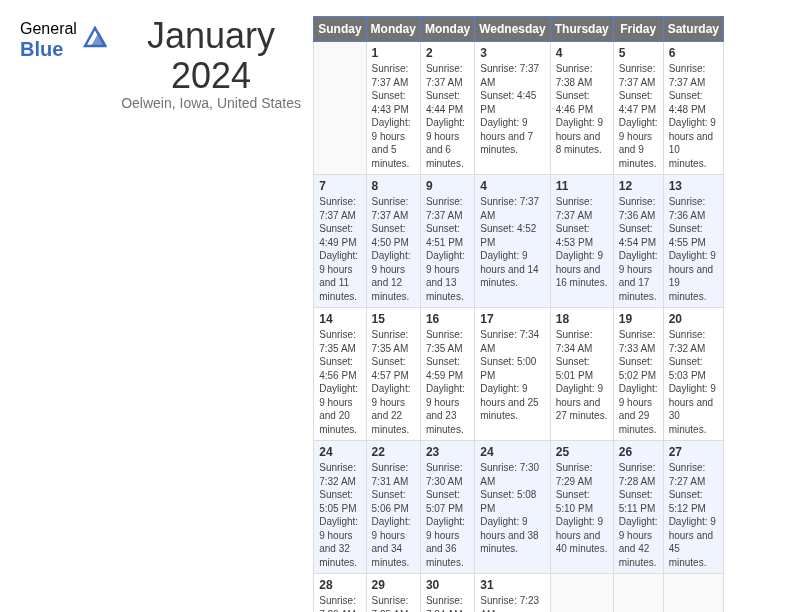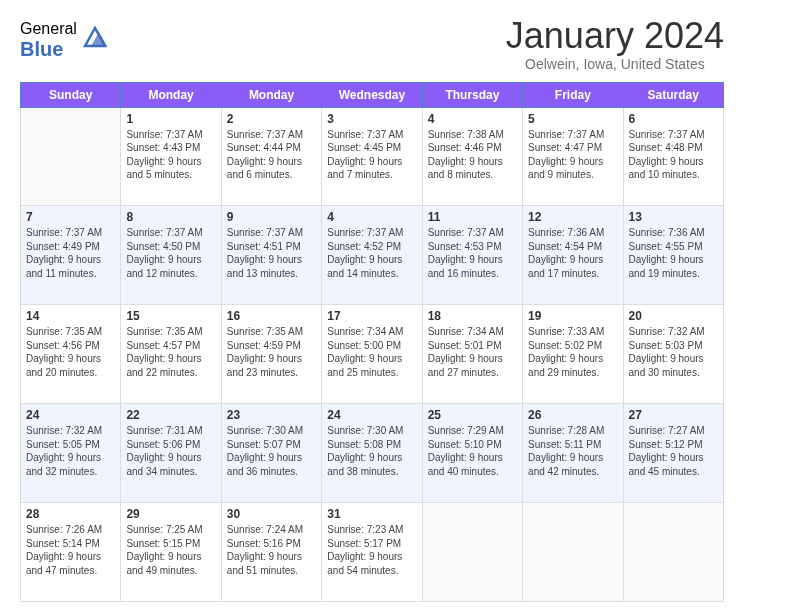--- a/index.html
+++ b/index.html
@@ -8,21 +8,21 @@
       height: 612px;
       font-family: Arial, sans-serif;
       background: #fff;
       overflow: hidden;
     }
     .page {
       width: 744px;
       height: 612px;
       padding: 16px 20px 10px 20px;
       display: flex;
-      flex-direction: column;
+      flex-direction: row;
     }
     .header {
       display: flex;
       justify-content: space-between;
       align-items: flex-start;
       margin-bottom: 10px;
     }
     .logo {
       display: flex;
       align-items: center;
@@ -56,21 +56,21 @@
     .subtitle {
       font-size: 14px;
       color: #737373;
     }
     .calendar {
       width: 100%;
       border-collapse: collapse;
       flex: 1;
     }
     .calendar th {
-      background-color: #8b5cf6;
+      background-color: #737373;
       color: #fff;
       font-size: 12px;
       font-weight: bold;
       text-align: center;
       padding: 5px 4px;
       border: 1px solid #5580cc;
     }
     .calendar td {
       border: 1px solid #ddd;
       vertical-align: top;

